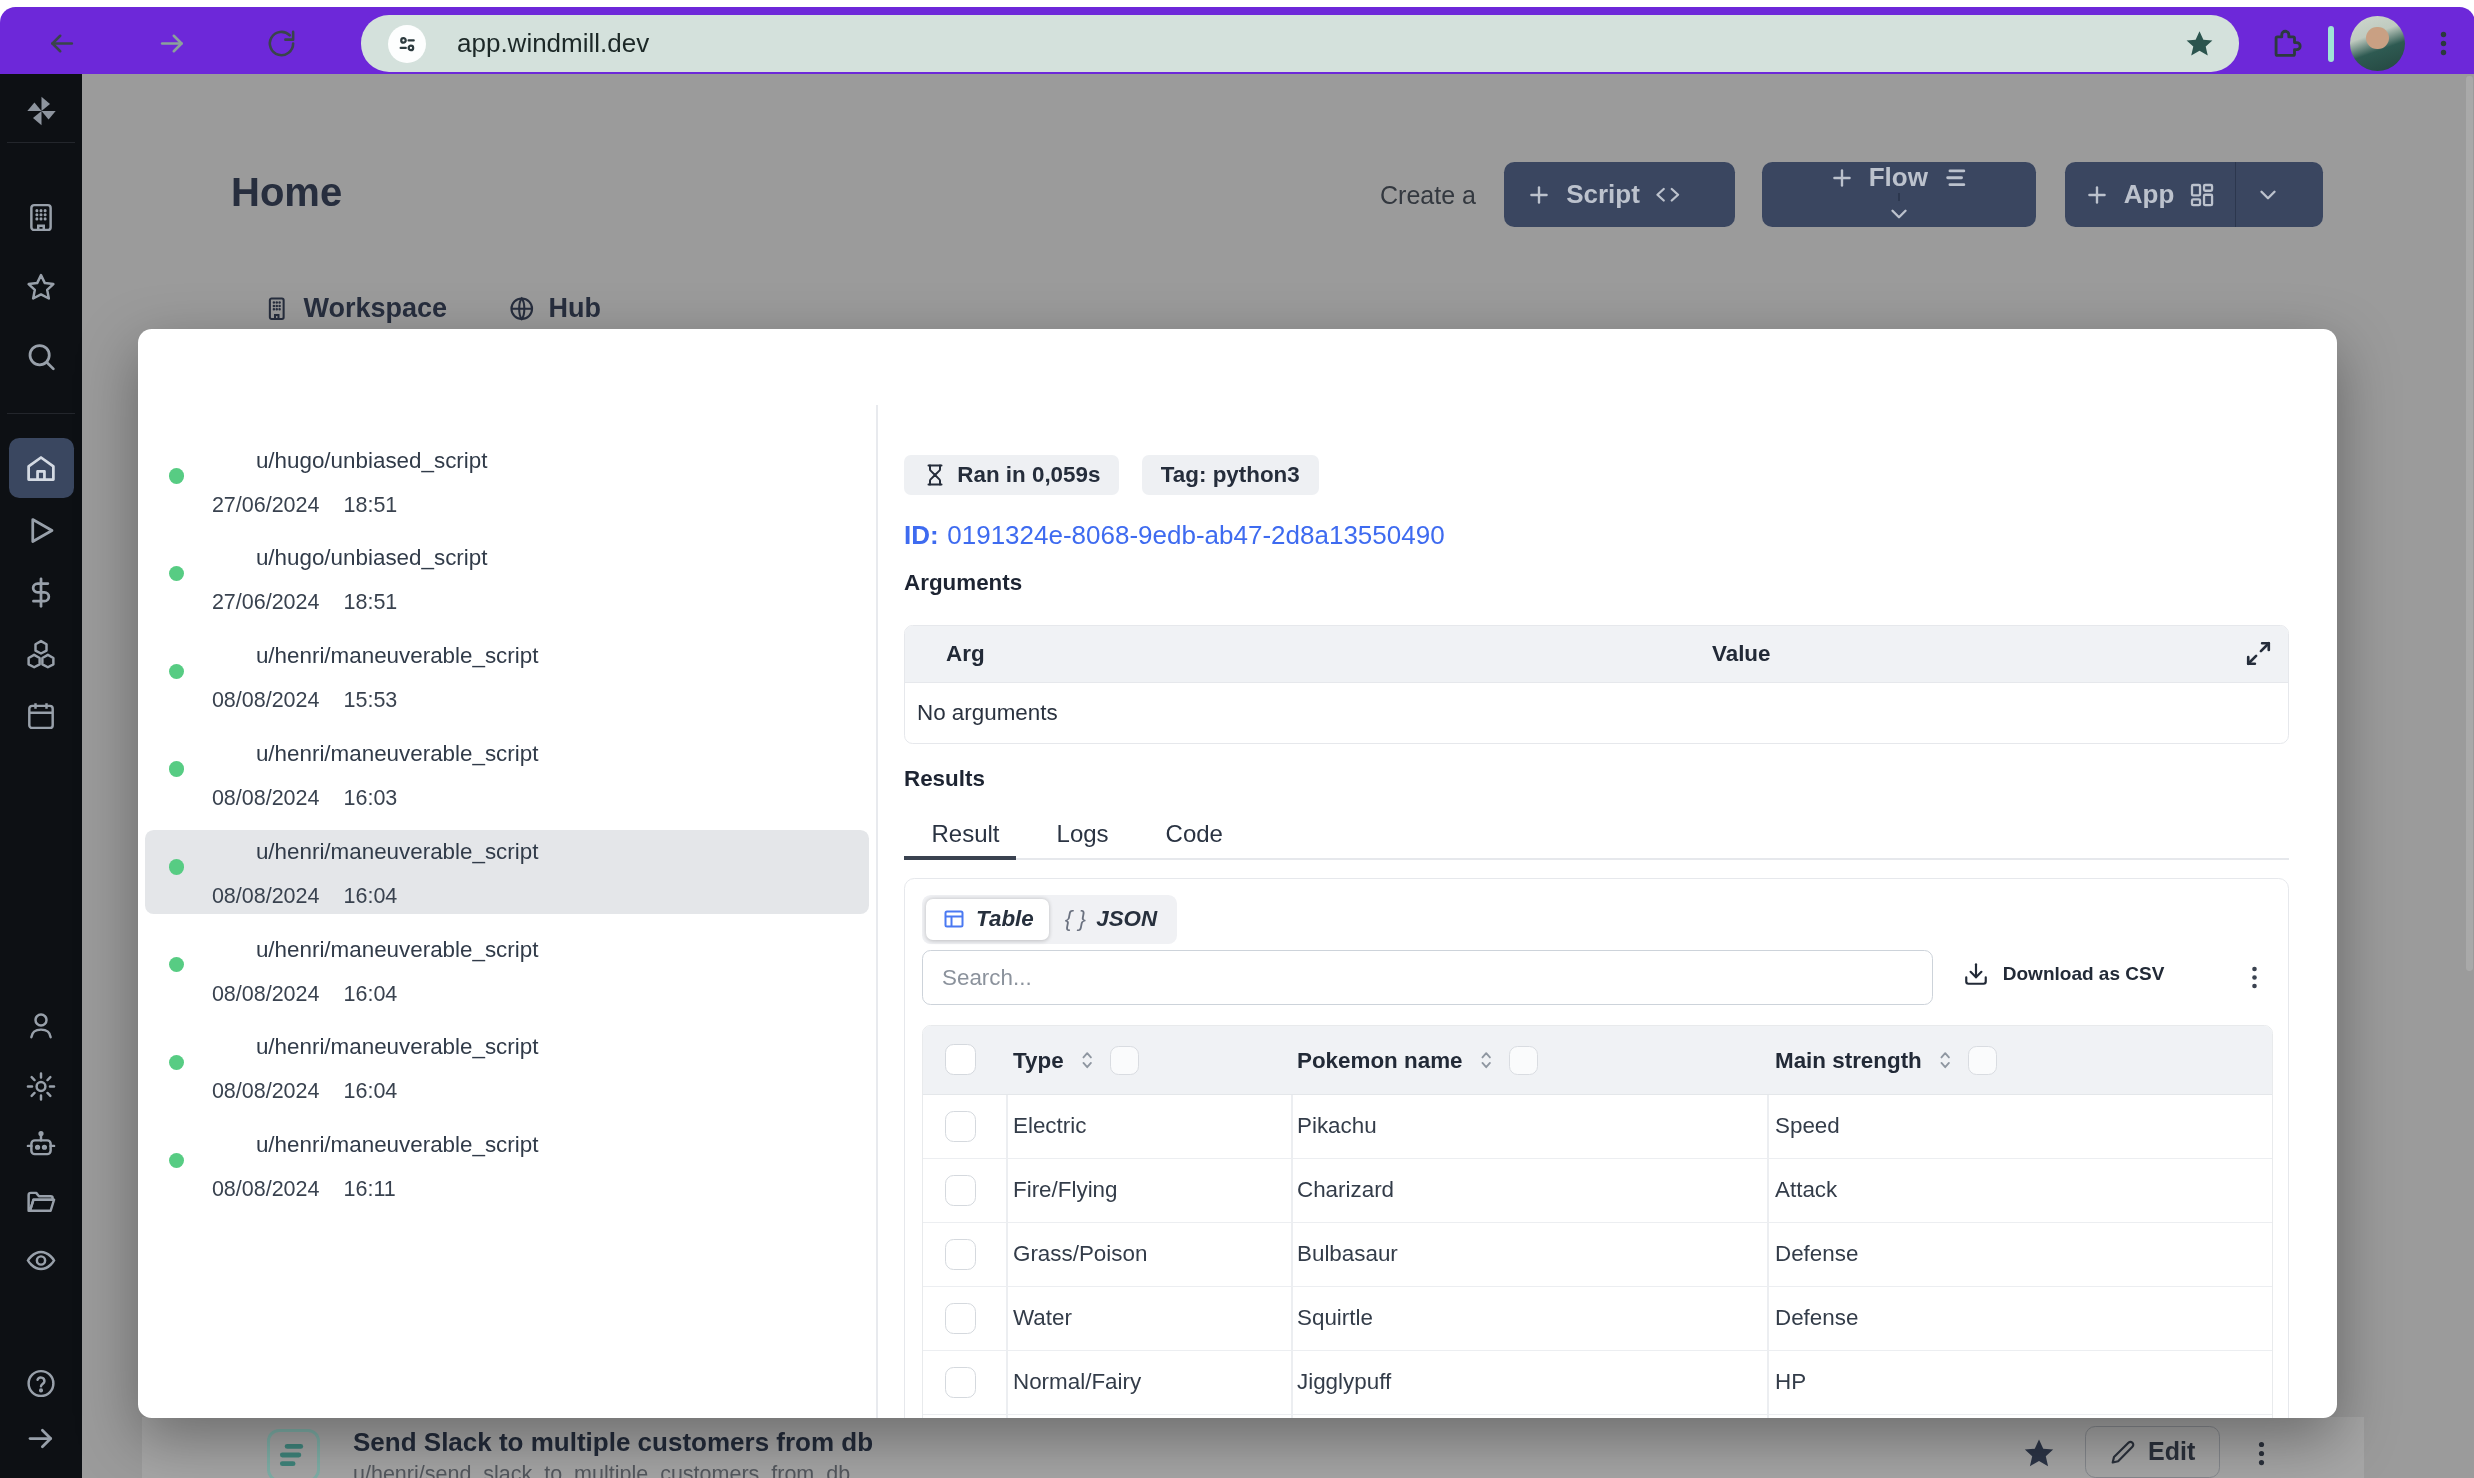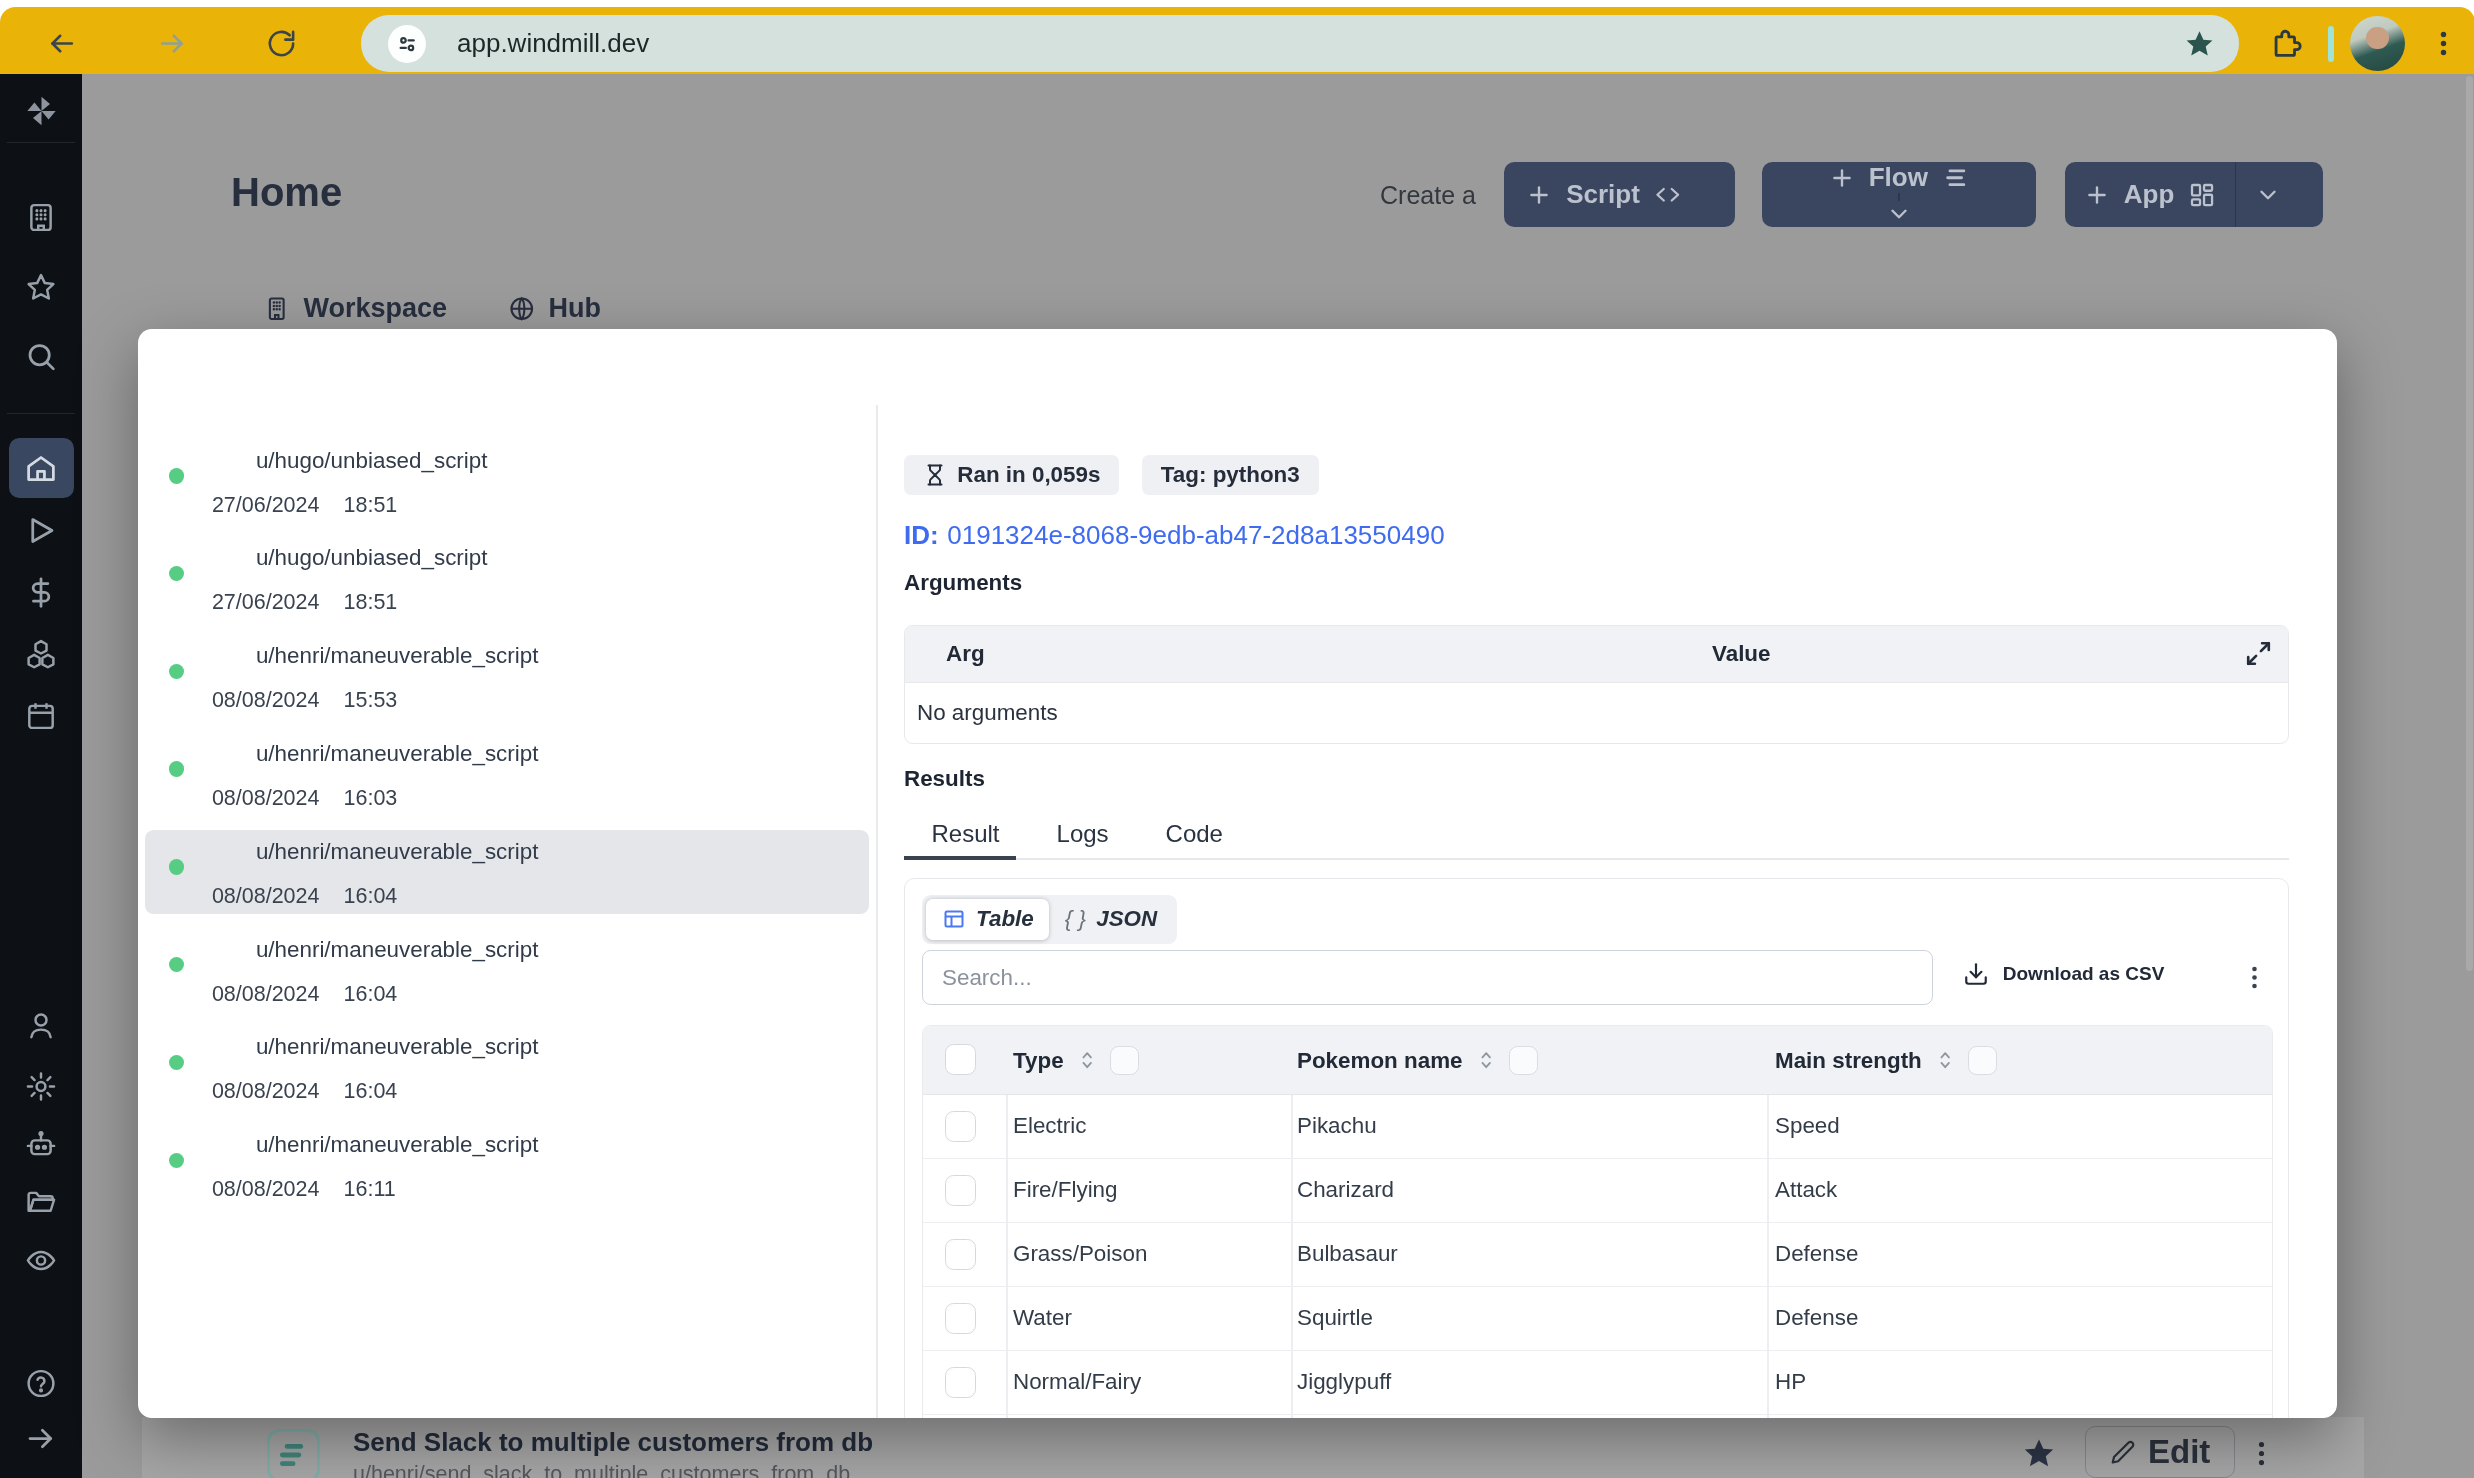--- a/index.html
+++ b/index.html
@@ -2,21 +2,21 @@
 <html style="font-size:13.8px"><head>
 <meta charset="utf-8">
 <style>
   * { margin:0; padding:0; box-sizing:border-box; }
   html,body { background:#6b6b6b; }
   #stage{ position:relative; width:2475px; height:1478px; overflow:hidden;
           font-family:"Liberation Sans", sans-serif; background:#9b9b9b; }
 
   
   .chrome{ position:absolute; left:0; top:0; width:2475px; height:74px; background:#ffffff; z-index:40;}
-  .toolbar{ position:absolute; left:0; right:0; top:6.9px; bottom:0; background:#eab308; border-radius:15.5px 15.5px 0 0;}
+  .toolbar{ position:absolute; left:0; right:0; top:6.9px; bottom:0; background:#6d28d9; border-radius:15.5px 15.5px 0 0;}
   .navico{ position:absolute; top:21.5px; width:31px; height:31px; }
   .addr{ position:absolute; left:361px; top:8.6px; width:1878px; height:57px; border-radius:28px; background:#d4e1dc; }
   .siteinfo{ position:absolute; left:27px; top:9.5px; width:38px; height:38px; border-radius:50%; background:#fdfefe;
              display:flex; align-items:center; justify-content:center; }
   .url{ position:absolute; left:96px; top:0; line-height:57px; font-size:26px; color:#1c2827; }
   .bookmark{ position:absolute; right:20.7px; top:9.5px; width:38px; height:38px; display:flex; align-items:center; justify-content:center;}
   .extico{ position:absolute; left:2269px; top:20px; }
   .chromediv{ position:absolute; left:2328px; top:19px; width:6px; height:36px; border-radius:3.4px; background:#9fe4d6; }
   .avatar{ position:absolute; left:2350px; top:9.5px; width:55px; height:55px; border-radius:50%;
            background:linear-gradient(160deg,#cfd8cf 0%,#bfcabf 35%,#2e5a52 60%,#24463f 100%); overflow:hidden;}
@@ -40,21 +40,21 @@
          font-size:26px; font-weight:600; display:flex; align-items:center; }
   .cbtn .lbl{ margin:0 13.8px 0 13.8px; }
   .cbtn .seg{ display:flex; align-items:center; padding:0 19px; height:100%; }
   .cbtn .bdiv{ width:1.7px; height:65px; background:#2c374e; }
   .frow{ position:absolute; left:60px; top:1343px; width:2222px; height:61px; background:#a6a6a6; }
   .fico{ position:absolute; left:125px; top:12px; width:53px; height:53px; border:3.4px solid #7fb0a8; border-radius:12px; }
   .ftitle{ position:absolute; left:211px; top:10.3px; font-size:26px; font-weight:700; color:#232b3a; }
   .fpath{ position:absolute; left:211px; top:45px; font-size:21.5px; color:#54585e; }
   .fstar{ position:absolute; left:1880px; top:19px; }
   .editbtn{ position:absolute; left:1943px; top:8.6px; height:52px; border:1.7px solid #85888d; border-radius:10.3px;
-            display:flex; align-items:center; gap:12px; padding:0 24px; font-size:33px; font-weight:600; color:#2b313c; }
+            display:flex; align-items:center; gap:12px; padding:0 24px; font-size:25px; font-weight:600; color:#2b313c; }
   .fkebab{ position:absolute; left:2104px; top:20.7px; }
 
   
   .modal{ position:absolute; left:138px; top:329px; width:2199px; height:1089px; background:#fff; border-radius:13.8px;
           overflow:hidden; z-index:50; box-shadow:0 20.7px 60px rgba(0,0,0,.35); }
   .msearch{ position:absolute; left:0; top:0; right:0; height:74px; border-bottom:1.7px solid #e8eaee; }
   .msearch .mag{ position:absolute; left:31px; top:20.7px; }
   .mquery{ position:absolute; left:79px; top:0; line-height:72px; font-size:27px; color:#1d2532; }
 
   .mleft{ position:absolute; left:0; top:76px; width:738px; bottom:0; padding-top:34px; }

